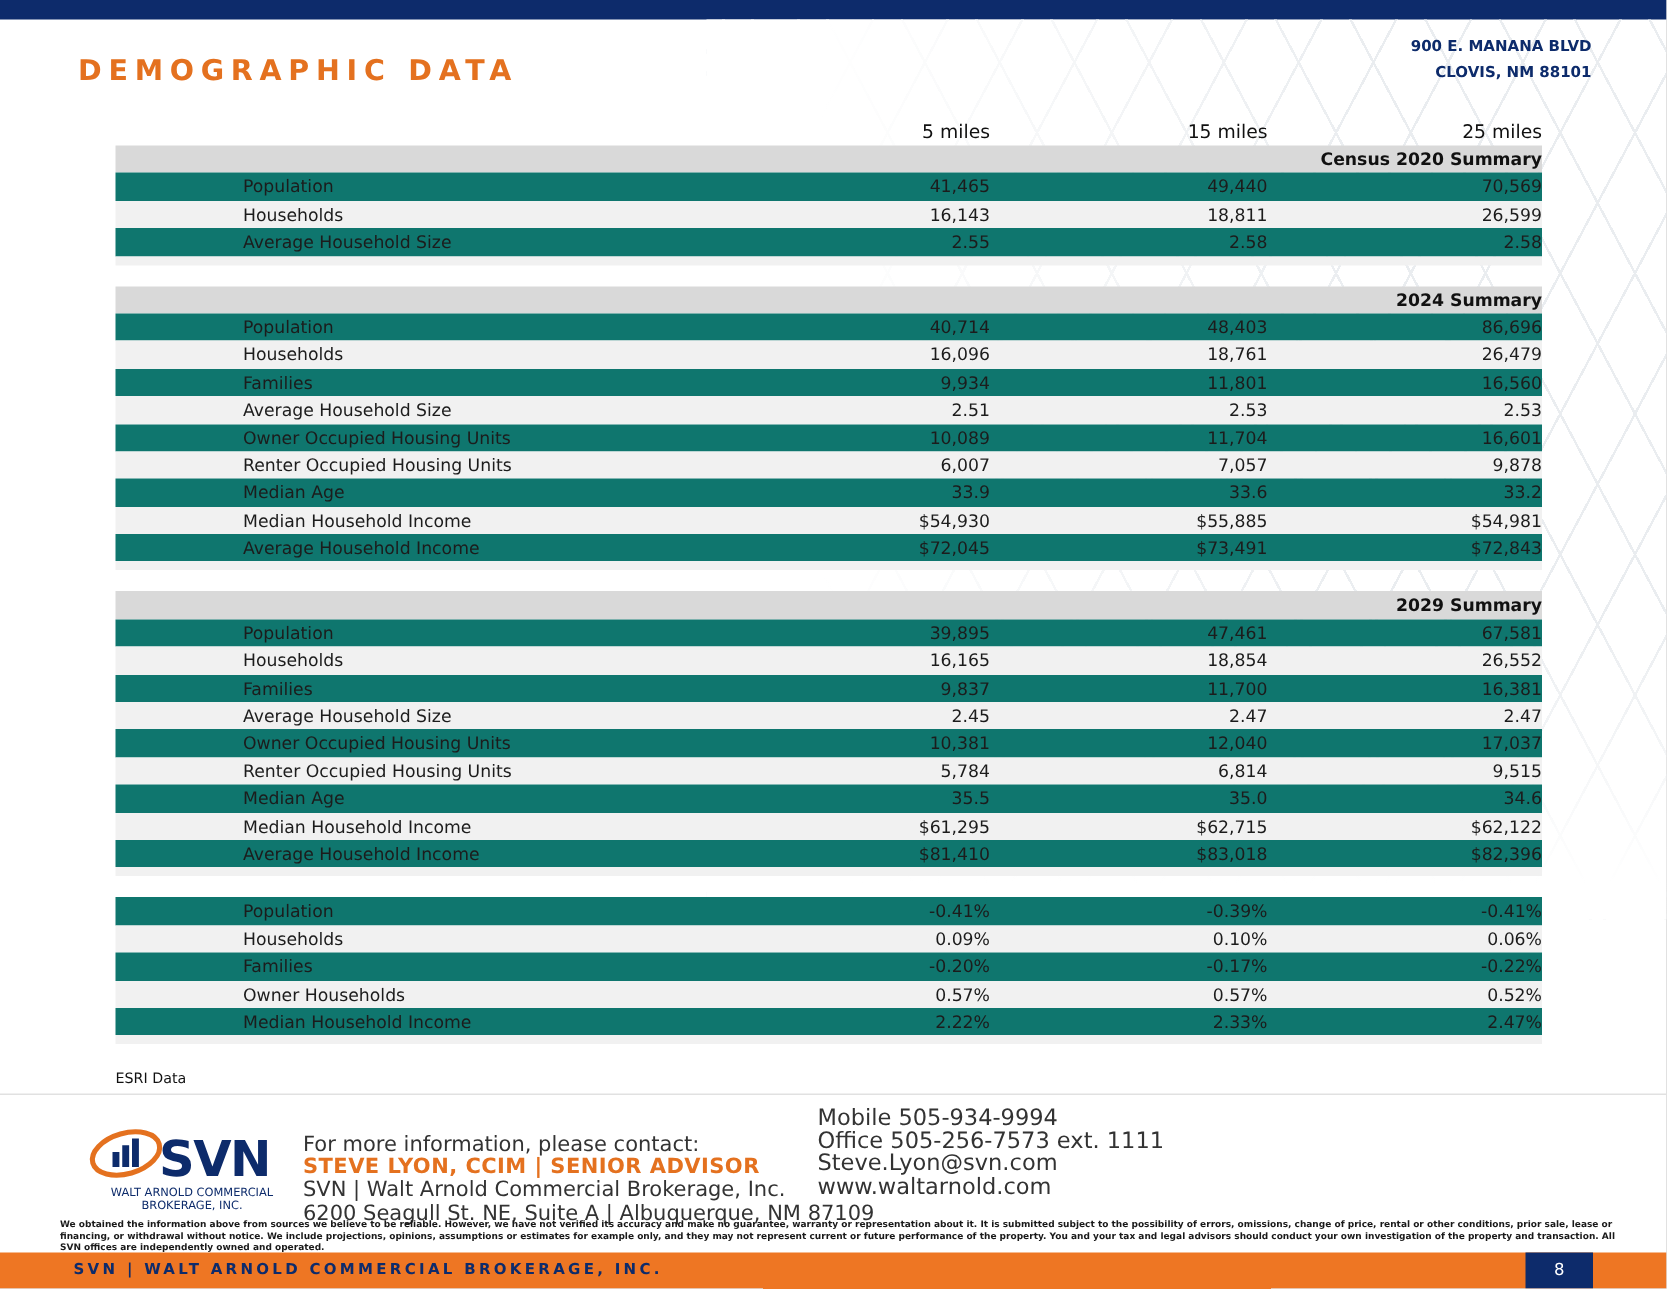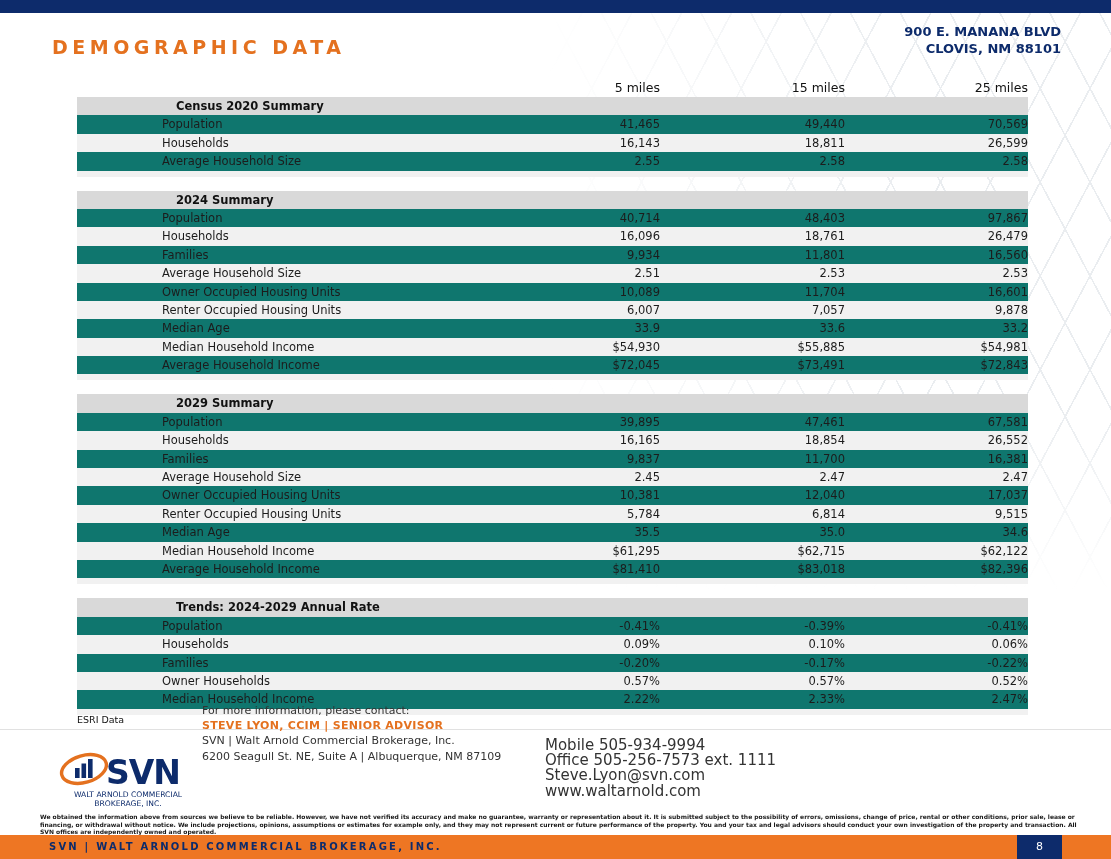--- a/index.html
+++ b/index.html
@@ -23,44 +23,44 @@
       repeating-linear-gradient(62deg, #eaedf0 0, #eaedf0 1.6px, transparent 1.6px, transparent 44px),
       repeating-linear-gradient(-62deg, #eaedf0 0, #eaedf0 1.6px, transparent 1.6px, transparent 44px);
   }
 
   .doc-title{
     position:absolute;top:36px;left:52px;
     color:var(--orange);font-size:19px;font-weight:bold;letter-spacing:4.5px;
   }
   .site-address{
     position:absolute;top:23px;right:50px;text-align:right;
-    color:var(--navy);font-weight:bold;font-size:13px;line-height:17px;
+    color:var(--navy);font-weight:bold;font-size:10px;line-height:17px;
   }
 
   
   .colheads{position:absolute;top:79px;left:77px;width:951px;}
   .head-row{display:grid;grid-template-columns:393px 190px 185px 183px;height:18px;line-height:18px;}
   .head-cell{text-align:right;font-weight:normal;font-size:12.5px;color:#111;}
 
   .demo-table{position:absolute;top:97px;left:77px;width:951px;font-size:11.5px;color:#1c1c1c;}
   .trow{display:grid;grid-template-columns:393px 190px 185px 183px;height:18.4px;line-height:18.4px;background:#0f766e;}
   .trow.alt{background:var(--row-alt-bg);}
   .trow.section-header{display:block;background:var(--section-header-bg);font-weight:bold;color:#111;}
-  .trow.section-header .label{padding-left:99px;}
+  .trow.section-header .label{padding-left:99px;text-align:right;}
   .cell.label{padding-left:85px;white-space:nowrap;overflow:hidden;}
   .cell.val{text-align:right;}
   .spacer.gray{height:6px;background:var(--row-alt-bg);}
   .spacer.white{height:14px;background:transparent;}
 
   .source-note{position:absolute;top:714px;left:77px;font-size:9.5px;color:#111;}
 
   
   .footer-divider{position:absolute;top:729px;left:0;width:100%;height:1px;background:#e1e1e1;}
   .logo-wrap{position:absolute;top:750px;left:58px;width:132px;height:62px;}
-  .contact-block{position:absolute;top:703px;left:202px;font-size:11px;line-height:15.2px;color:#333;}
+  .contact-block{position:absolute;top:756px;left:202px;font-size:14px;line-height:15.2px;color:#333;}
   .contact-name{color:var(--orange);font-weight:bold;letter-spacing:0.3px;}
   .phone-block{position:absolute;top:738px;left:545px;font-size:15px;line-height:15.2px;color:#333;}
 
   .disclaimer{
     position:absolute;top:813px;left:40px;width:1040px;
     font-size:6px;line-height:7.5px;color:#1a1a1a;font-weight:bold;
   }
 
   .bottombar{position:absolute;bottom:0;left:0;width:100%;height:24px;background:var(--bar-orange);}
   .bottombar-text{
@@ -120,21 +120,21 @@
       </div>
       <div class="spacer gray"></div>
       <div class="spacer white"></div>
       <div class="trow section-header">
         <div class="cell label">2024 Summary</div>
       </div>
       <div class="trow data-row">
         <div class="cell label">Population</div>
         <div class="cell val">40,714</div>
         <div class="cell val">48,403</div>
-        <div class="cell val">97,867</div>
+        <div class="cell val">86,696</div>
       </div>
       <div class="trow data-row alt">
         <div class="cell label">Households</div>
         <div class="cell val">16,096</div>
         <div class="cell val">18,761</div>
         <div class="cell val">26,479</div>
       </div>
       <div class="trow data-row">
         <div class="cell label">Families</div>
         <div class="cell val">9,934</div>
@@ -231,23 +231,20 @@
         <div class="cell val">$62,122</div>
       </div>
       <div class="trow data-row">
         <div class="cell label">Average Household Income</div>
         <div class="cell val">$81,410</div>
         <div class="cell val">$83,018</div>
         <div class="cell val">$82,396</div>
       </div>
       <div class="spacer gray"></div>
       <div class="spacer white"></div>
-      <div class="trow section-header">
-        <div class="cell label">Trends: 2024-2029 Annual Rate</div>
-      </div>
       <div class="trow data-row">
         <div class="cell label">Population</div>
         <div class="cell val">-0.41%</div>
         <div class="cell val">-0.39%</div>
         <div class="cell val">-0.41%</div>
       </div>
       <div class="trow data-row alt">
         <div class="cell label">Households</div>
         <div class="cell val">0.09%</div>
         <div class="cell val">0.10%</div>

